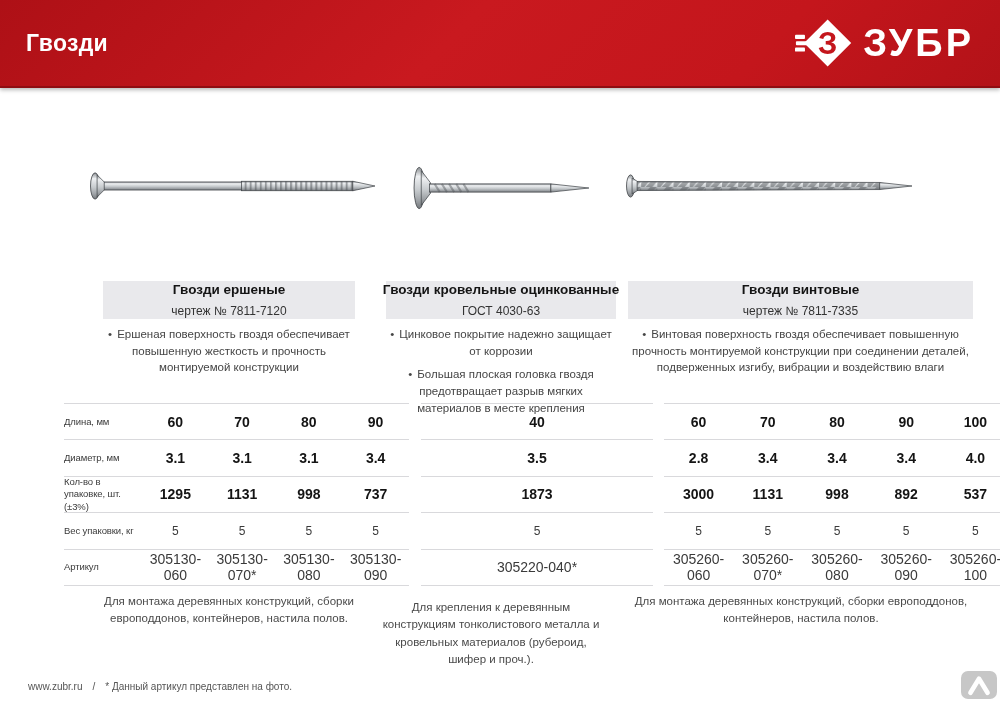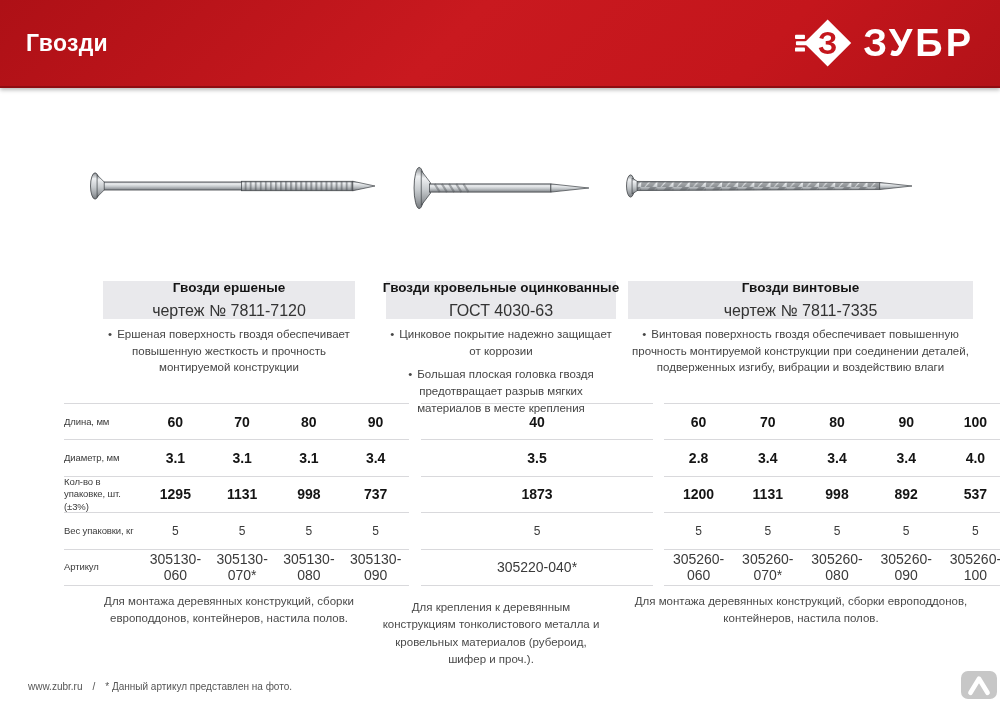--- a/index.html
+++ b/index.html
@@ -22,21 +22,21 @@
   .nail-2{left:412px;top:166px;width:180px;height:44px;}
   .nail-3{left:625px;top:172px;width:288px;height:28px;}
 
   
   .title-bar{position:absolute;top:281px;height:38px;background:#e9e9ec;
              display:flex;flex-direction:column;align-items:center;justify-content:center;gap:7px;}
   .tb-1{left:103px;width:252px;}
   .tb-2{left:386px;width:230px;}
   .tb-3{left:628px;width:345px;}
   .prod-title{font-size:13.5px;font-weight:bold;color:#141414;white-space:nowrap;}
-  .prod-subtitle{font-size:16px;color:#333;}
+  .prod-subtitle{font-size:12px;color:#333;}
 
   
   .desc{position:absolute;top:326px;text-align:center;font-size:11.5px;color:#454545;line-height:1.45;}
   .d-1{left:103px;width:252px;}
   .d-2{left:386px;width:230px;}
   .d-3{left:628px;width:345px;}
   .desc p{margin:0 0 7px 0;}
   .dot{margin-right:5px;}
 
   
@@ -217,21 +217,21 @@
       <div class="tcell">100</div>
     </div>
     <div class="trow row-bold">
       <div class="tcell">2.8</div>
       <div class="tcell">3.4</div>
       <div class="tcell">3.4</div>
       <div class="tcell">3.4</div>
       <div class="tcell">4.0</div>
     </div>
     <div class="trow row-bold">
-      <div class="tcell">1200</div>
+      <div class="tcell">3000</div>
       <div class="tcell">1131</div>
       <div class="tcell">998</div>
       <div class="tcell">892</div>
       <div class="tcell">537</div>
     </div>
     <div class="trow row-weight">
       <div class="tcell">5</div>
       <div class="tcell">5</div>
       <div class="tcell">5</div>
       <div class="tcell">5</div>

